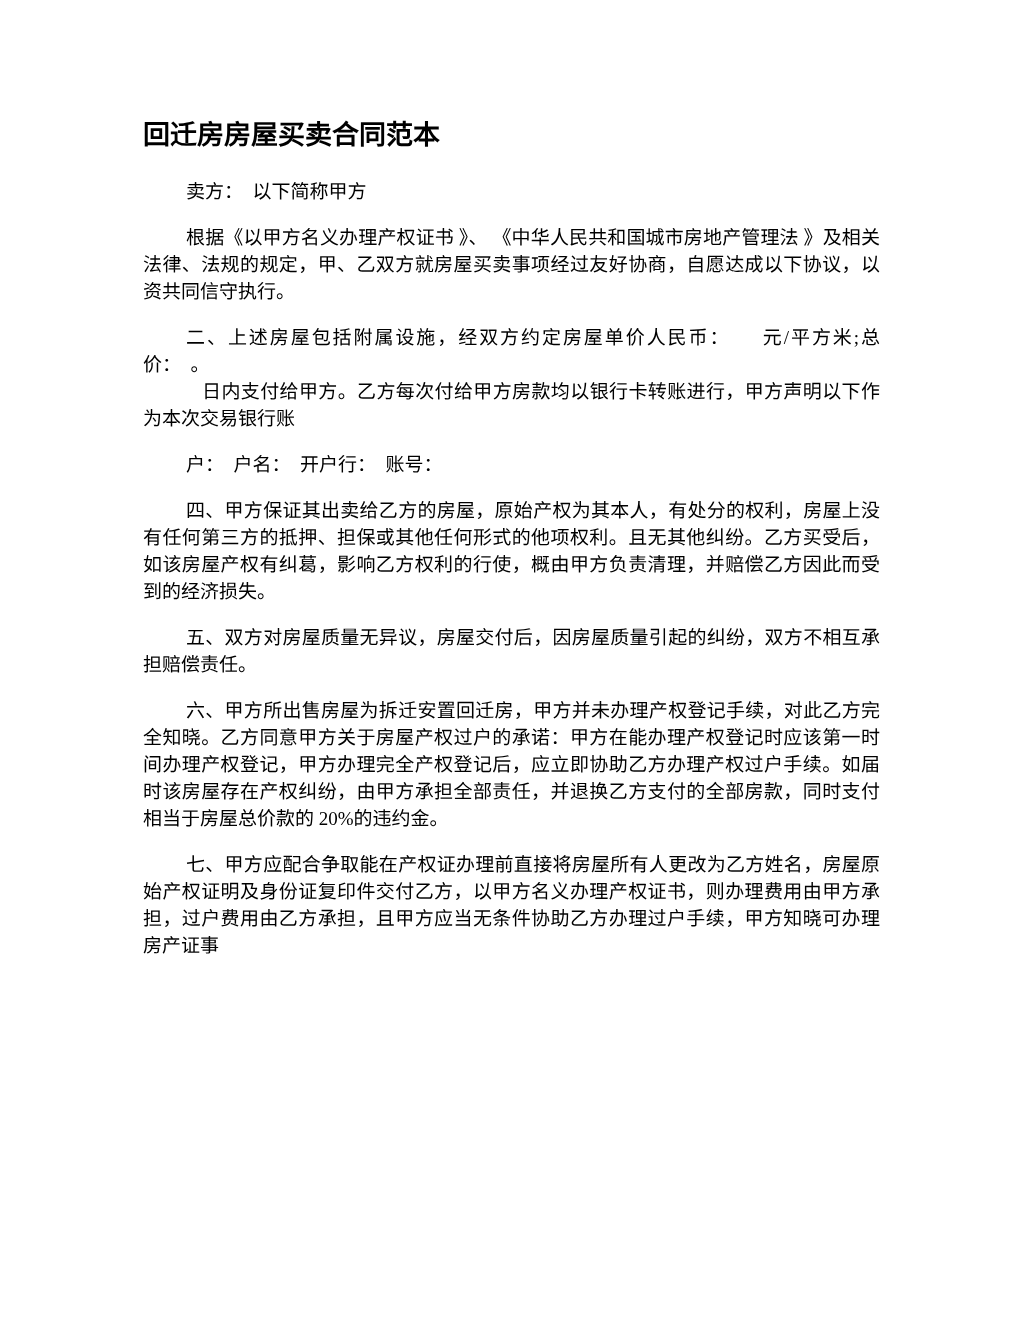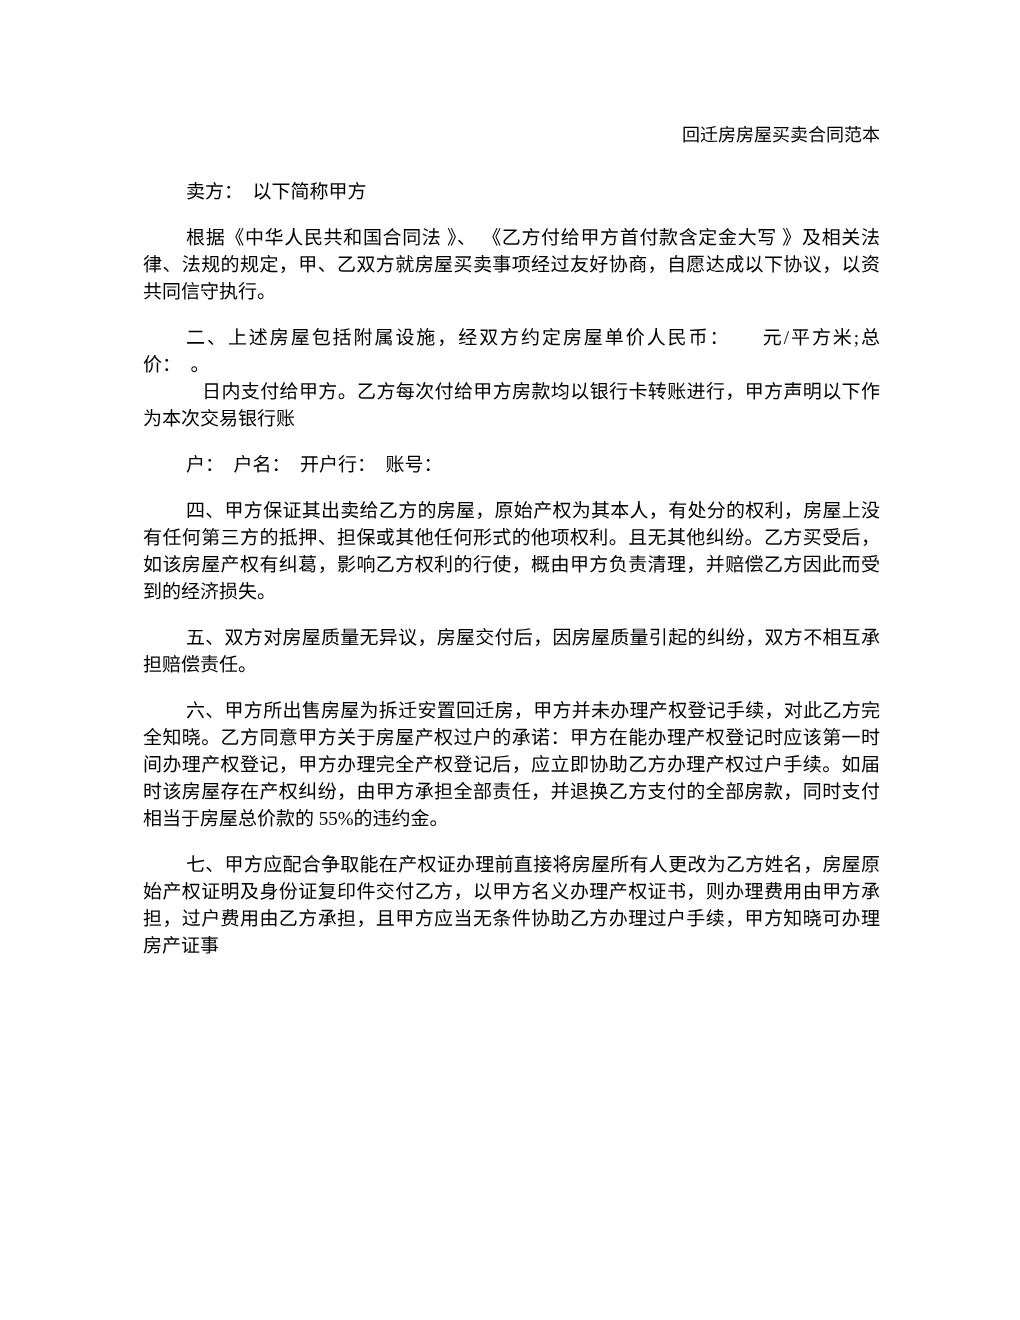--- a/index.html
+++ b/index.html
@@ -16,24 +16,24 @@
   }
   .page {
     box-sizing: border-box;
     width: 1020px;
     height: 1320px;
     padding: 118px 140px 0 143px;
     background: #ffffff;
   }
   .doc-title {
     margin: 0 0 26px 0;
-    font-size: 18px;
+    font-size: 27px;
     line-height: 34px;
-    font-weight: normal;
-    text-align: right;
+    font-weight: bold;
+    text-align: left;
     white-space: nowrap;
   }
   .para {
     margin: 19px 0 0 0;
     font-size: 19px;
     line-height: 27px;
     text-align: justify;
     text-align-last: left;
     word-break: break-all;
     text-indent: 43px;
@@ -51,31 +51,31 @@
 </head>
 <body>
 
 <div class="page">
 
   <h1 class="doc-title">回迁房房屋买卖合同范本</h1>
 
   <p class="para first">卖方：　以下简称甲方</p>
 
 
-  <p class="para">根据《中华人民共和国合同法 》、 《乙方付给甲方首付款含定金大写 》及相关法律、法规的规定，甲、乙双方就房屋买卖事项经过友好协商，自愿达成以下协议，以资共同信守执行。</p>
+  <p class="para">根据《以甲方名义办理产权证书 》、 《中华人民共和国城市房地产管理法 》及相关法律、法规的规定，甲、乙双方就房屋买卖事项经过友好协商，自愿达成以下协议，以资共同信守执行。</p>
 
 
   <p class="para">二、上述房屋包括附属设施，经双方约定房屋单价人民币：　　元/平方米;总价：　。</p>
 
 
   <p class="para no-gap deep-indent">日内支付给甲方。乙方每次付给甲方房款均以银行卡转账进行，甲方声明以下作为本次交易银行账</p>
 
   <p class="para">户：　户名：　开户行：　账号：</p>
 
   <p class="para">四、甲方保证其出卖给乙方的房屋，原始产权为其本人，有处分的权利，房屋上没有任何第三方的抵押、担保或其他任何形式的他项权利。且无其他纠纷。乙方买受后，如该房屋产权有纠葛，影响乙方权利的行使，概由甲方负责清理，并赔偿乙方因此而受到的经济损失。</p>
 
   <p class="para">五、双方对房屋质量无异议，房屋交付后，因房屋质量引起的纠纷，双方不相互承担赔偿责任。</p>
 
-  <p class="para">六、甲方所出售房屋为拆迁安置回迁房，甲方并未办理产权登记手续，对此乙方完全知晓。乙方同意甲方关于房屋产权过户的承诺：甲方在能办理产权登记时应该第一时间办理产权登记，甲方办理完全产权登记后，应立即协助乙方办理产权过户手续。如届时该房屋存在产权纠纷，由甲方承担全部责任，并退换乙方支付的全部房款，同时支付相当于房屋总价款的 55%的违约金。</p>
+  <p class="para">六、甲方所出售房屋为拆迁安置回迁房，甲方并未办理产权登记手续，对此乙方完全知晓。乙方同意甲方关于房屋产权过户的承诺：甲方在能办理产权登记时应该第一时间办理产权登记，甲方办理完全产权登记后，应立即协助乙方办理产权过户手续。如届时该房屋存在产权纠纷，由甲方承担全部责任，并退换乙方支付的全部房款，同时支付相当于房屋总价款的 20%的违约金。</p>
 
   <p class="para">七、甲方应配合争取能在产权证办理前直接将房屋所有人更改为乙方姓名，房屋原始产权证明及身份证复印件交付乙方，以甲方名义办理产权证书，则办理费用由甲方承担，过户费用由乙方承担，且甲方应当无条件协助乙方办理过户手续，甲方知晓可办理房产证事</p>
 
 </div>
 
 </body></html>

